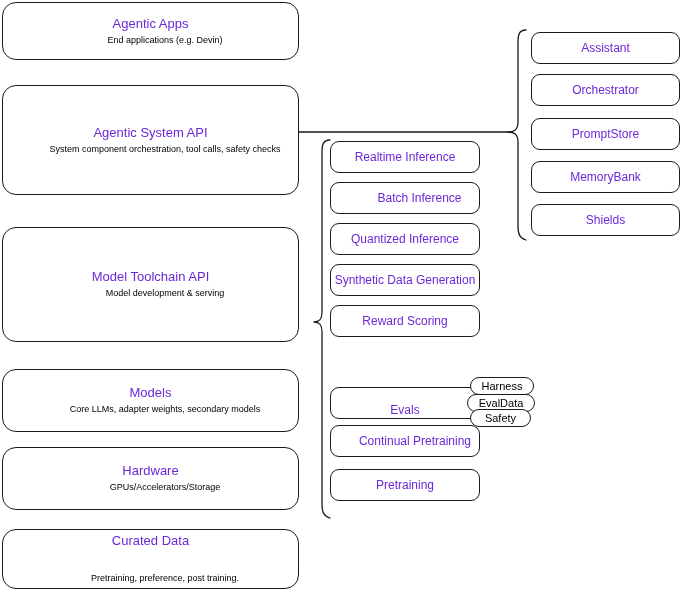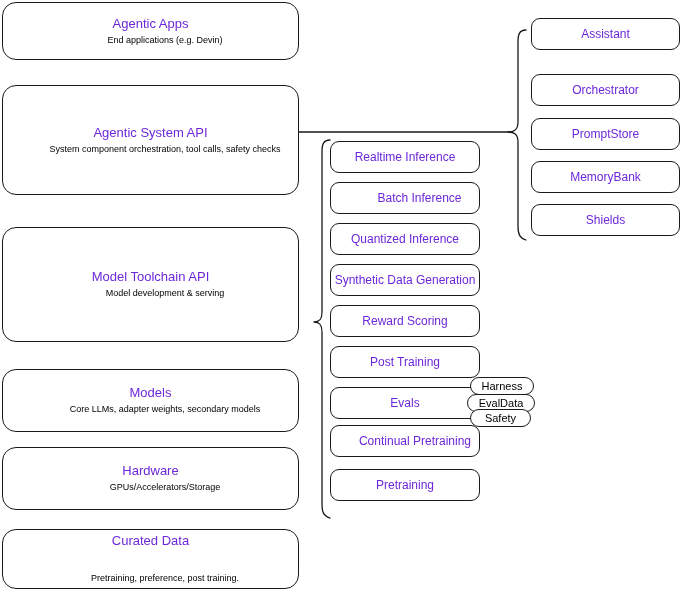--- a/index.html
+++ b/index.html
@@ -166,24 +166,21 @@
   </div>
   <div class="box cap mid-cap" style="top:223px;">
     <div class="title">Quantized Inference</div>
   </div>
   <div class="box cap mid-cap" style="top:264px;">
     <div class="title">Synthetic Data Generation</div>
   </div>
   <div class="box cap mid-cap" style="top:305px;">
     <div class="title">Reward Scoring</div>
   </div>
-  <div class="box cap mid-cap" style="top:346px;">
-    <div class="title">Post Training</div>
-  </div>
-  <div class="box cap mid-cap" style="top:387px;">
+  <div class="box cap mid-cap" style="top:387px;justify-content:flex-end;">
     <div class="title">Evals</div>
   </div>
   <div class="box cap mid-cap" style="top:425px;padding-left:20px;">
     <div class="title">Continual Pretraining</div>
   </div>
   <div class="box cap mid-cap" style="top:469px;">
     <div class="title">Pretraining</div>
   </div>
 
   <div class="pill" style="left:470px; top:377px; width:64px; height:18px;">
@@ -199,21 +196,21 @@
   <svg class="bracket" style="left:506px; top:28px; width:22px; height:214px;" viewBox="0 0 22 214" preserveAspectRatio="none">
     <path d="M 20 2
              C 13 2 12 7 12 14
              L 12 94
              C 12 102 8 104 2 104
              C 8 104 12 106 12 114
              L 12 198
              C 12 205 13 210 20 212"></path>
   </svg>
 
-  <div class="box cap right-cap" style="top:18px;">
+  <div class="box cap right-cap" style="top:32px;">
     <div class="title">Assistant</div>
   </div>
   <div class="box cap right-cap" style="top:74px;">
     <div class="title">Orchestrator</div>
   </div>
   <div class="box cap right-cap" style="top:118px;">
     <div class="title">PromptStore</div>
   </div>
   <div class="box cap right-cap" style="top:161px;">
     <div class="title">MemoryBank</div>

